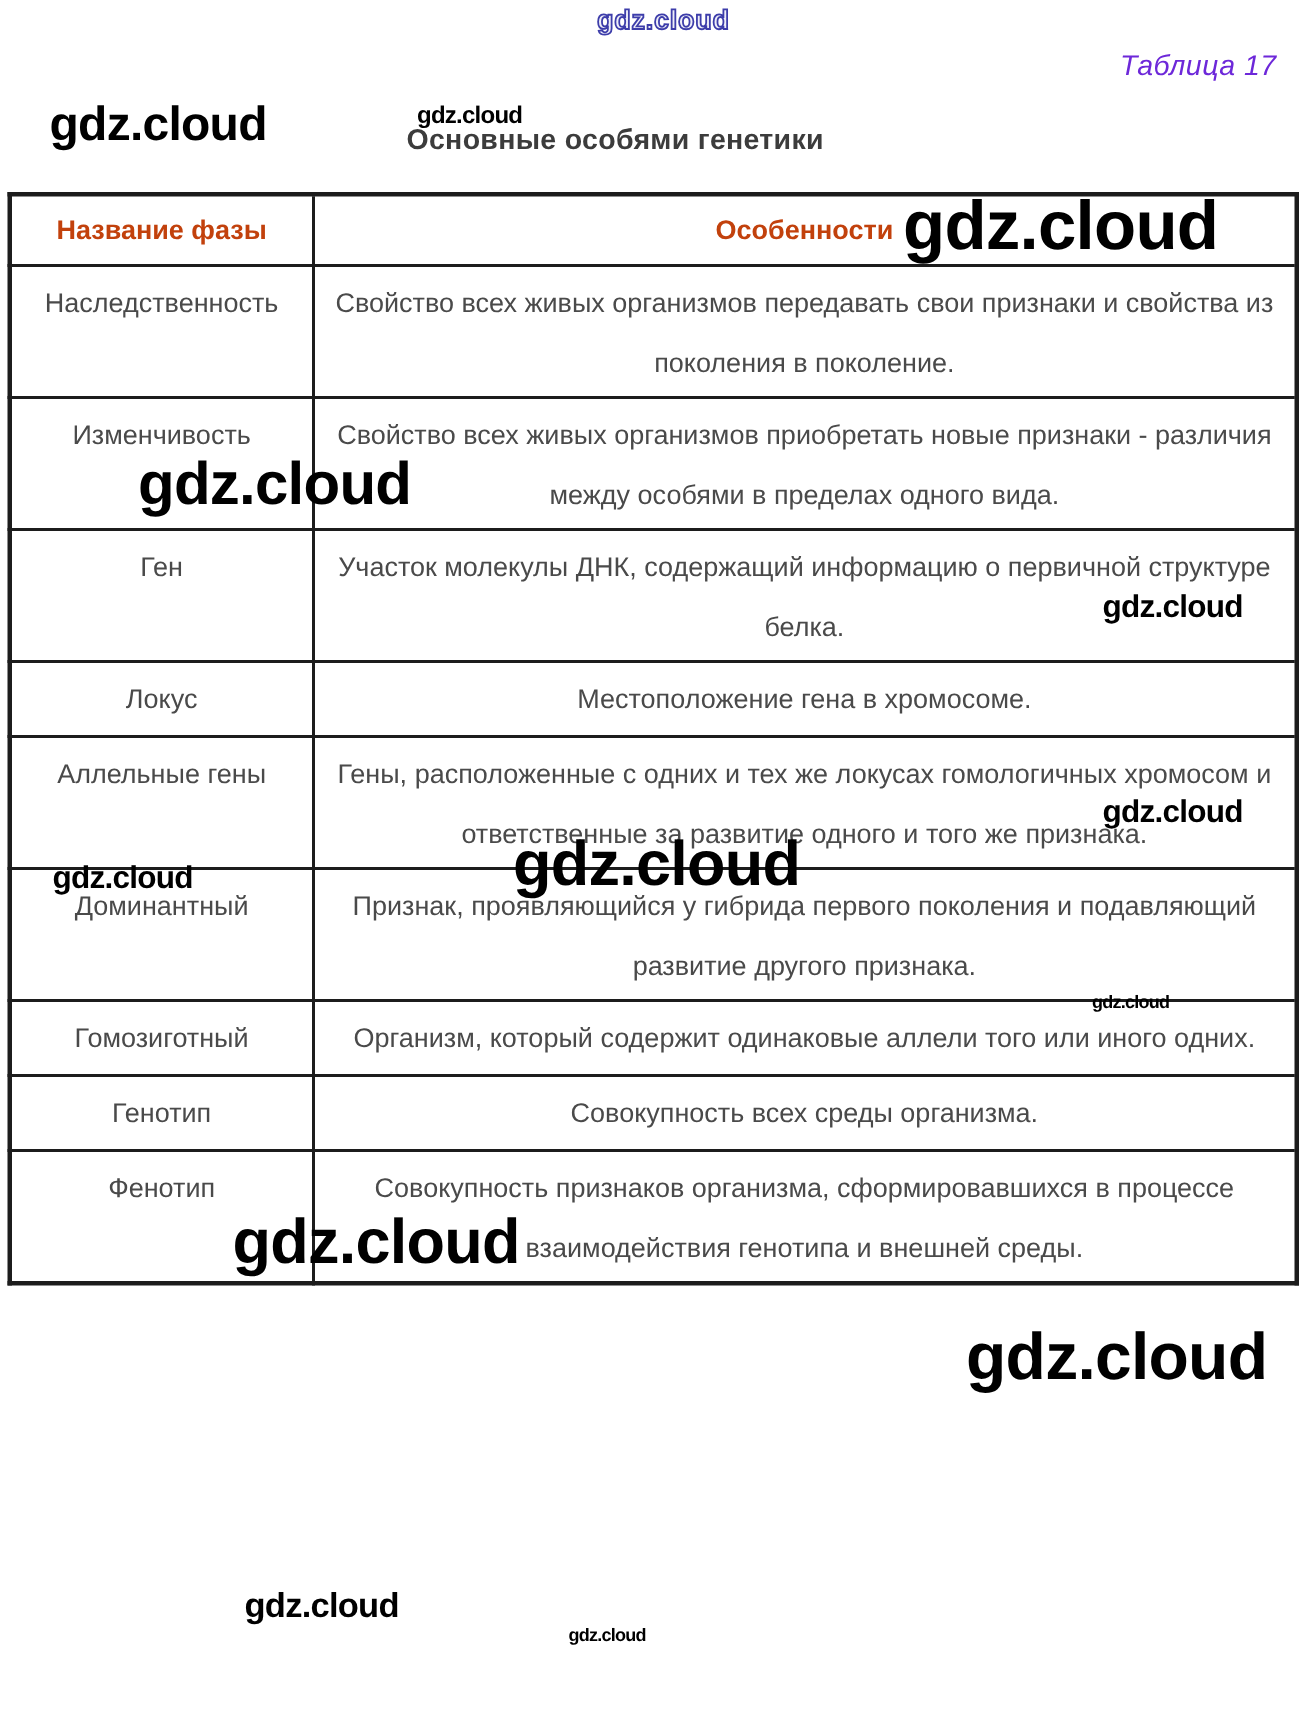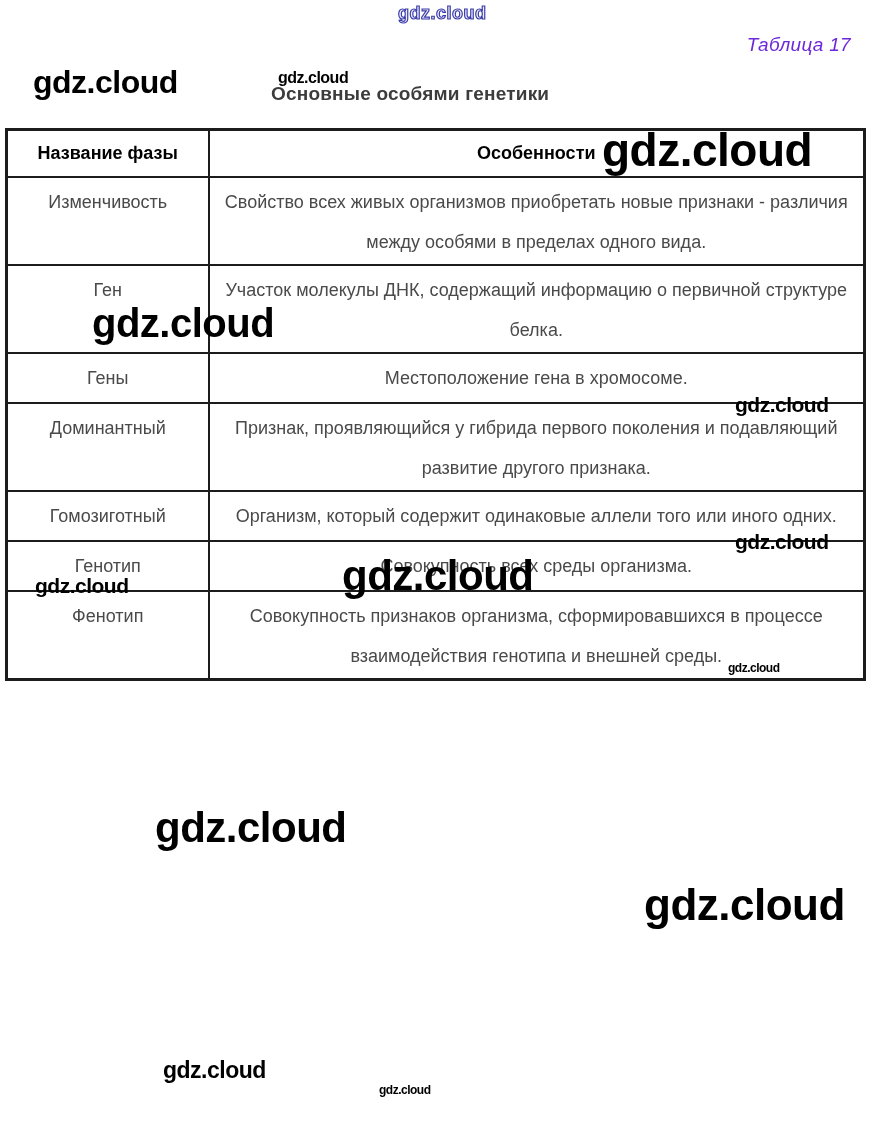--- a/index.html
+++ b/index.html
@@ -28,21 +28,21 @@
     position: absolute; left: 5px; top: 128px; width: 861px;
     border-collapse: collapse; table-layout: fixed;
     background: transparent;
   }
   table.gen, table.gen th, table.gen td {
     border: 2px solid #1c1c1c;
   }
   table.gen { border-width: 3px; }
   table.gen th {
     height: 47px; vertical-align: middle; text-align: center;
-    font-size: 18px; font-weight: 600; color: #000000;
+    font-size: 18px; font-weight: 600; color: #c2410c;
   }
   th.col-term, td.term { width: 202px; }
   table.gen td {
     vertical-align: top; text-align: center;
     font-size: 18px; color: #4a4a4a;
     line-height: 40px; padding: 4px 8px 2px;
     height: 50px;
   }
   td.def { padding: 4px 14px 2px; }
 
@@ -96,31 +96,39 @@
 
   <table class="gen">
     <thead>
       <tr>
         <th class="col-term">Название фазы</th>
         <th class="col-features">Особенности</th>
       </tr>
     </thead>
     <tbody>
 
+    <tr>
+        <td class="term">Наследственность</td>
+        <td class="def">Свойство всех живых организмов передавать свои признаки и свойства из поколения в поколение.</td>
+      </tr>
         <tr>
         <td class="term">Изменчивость</td>
         <td class="def">Свойство всех живых организмов приобретать новые признаки - различия между особями в пределах одного вида.</td>
       </tr>
         <tr>
         <td class="term">Ген</td>
         <td class="def">Участок молекулы ДНК, содержащий информацию о первичной структуре белка.</td>
       </tr>
         <tr>
-        <td class="term">Гены</td>
+        <td class="term">Локус</td>
         <td class="def">Местоположение гена в хромосоме.</td>
+      </tr>
+        <tr>
+        <td class="term">Аллельные гены</td>
+        <td class="def">Гены, расположенные с одних и тех же локусах гомологичных хромосом и ответственные за развитие одного и того же признака.</td>
       </tr>
         <tr>
         <td class="term">Доминантный</td>
         <td class="def">Признак, проявляющийся у гибрида первого поколения и подавляющий развитие другого признака.</td>
       </tr>
         <tr>
         <td class="term">Гомозиготный</td>
         <td class="def">Организм, который содержит одинаковые аллели того или иного одних.</td>
       </tr>
         <tr>

